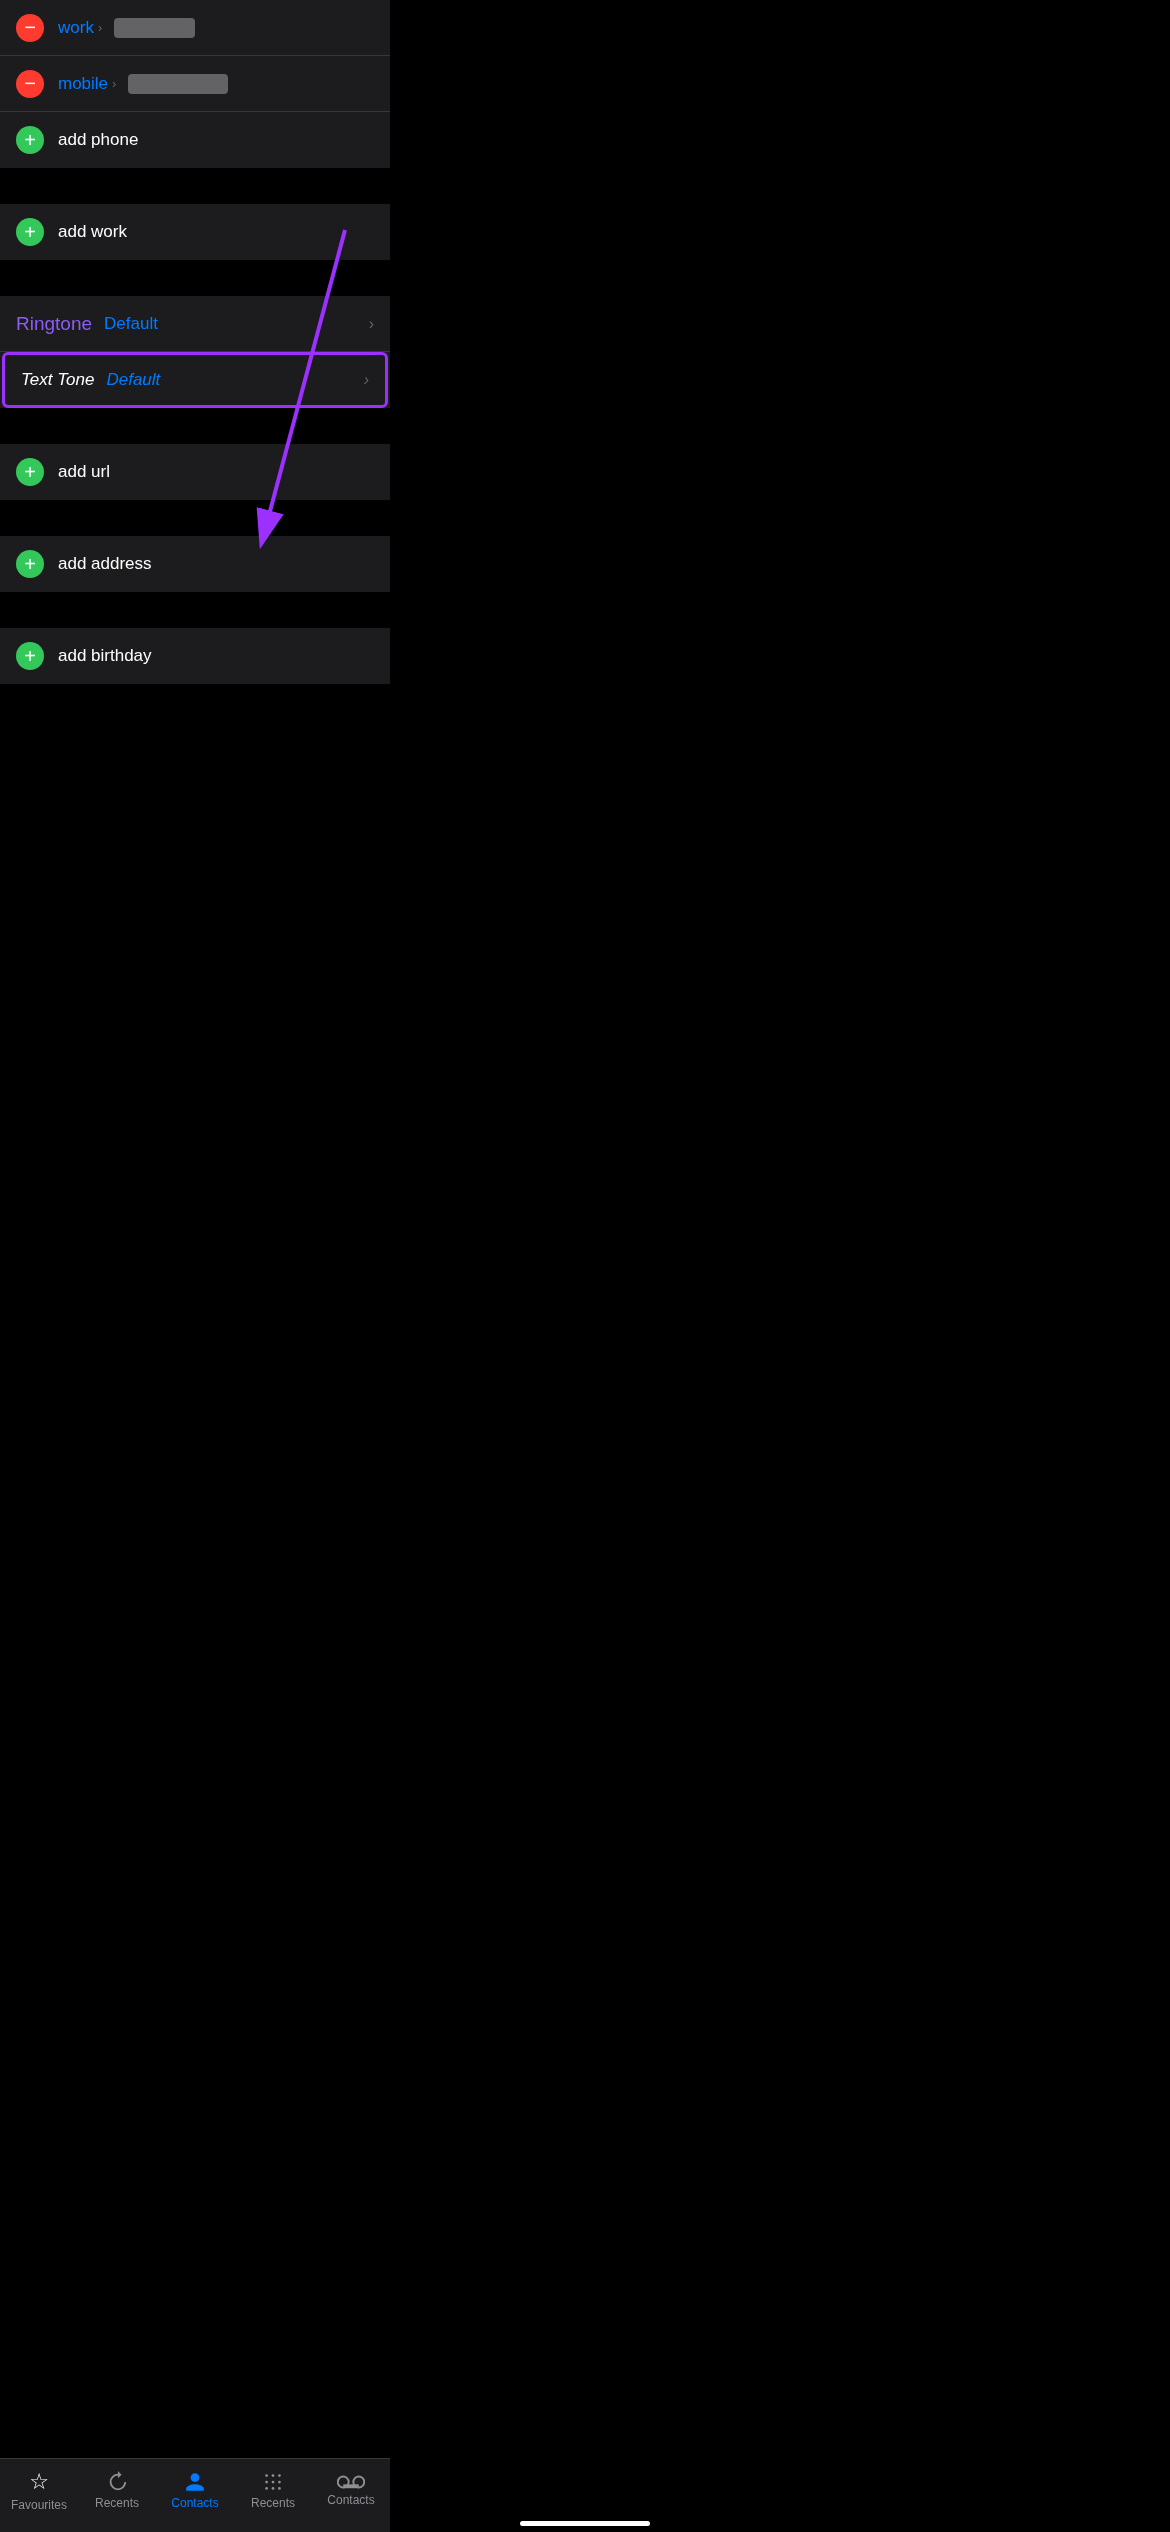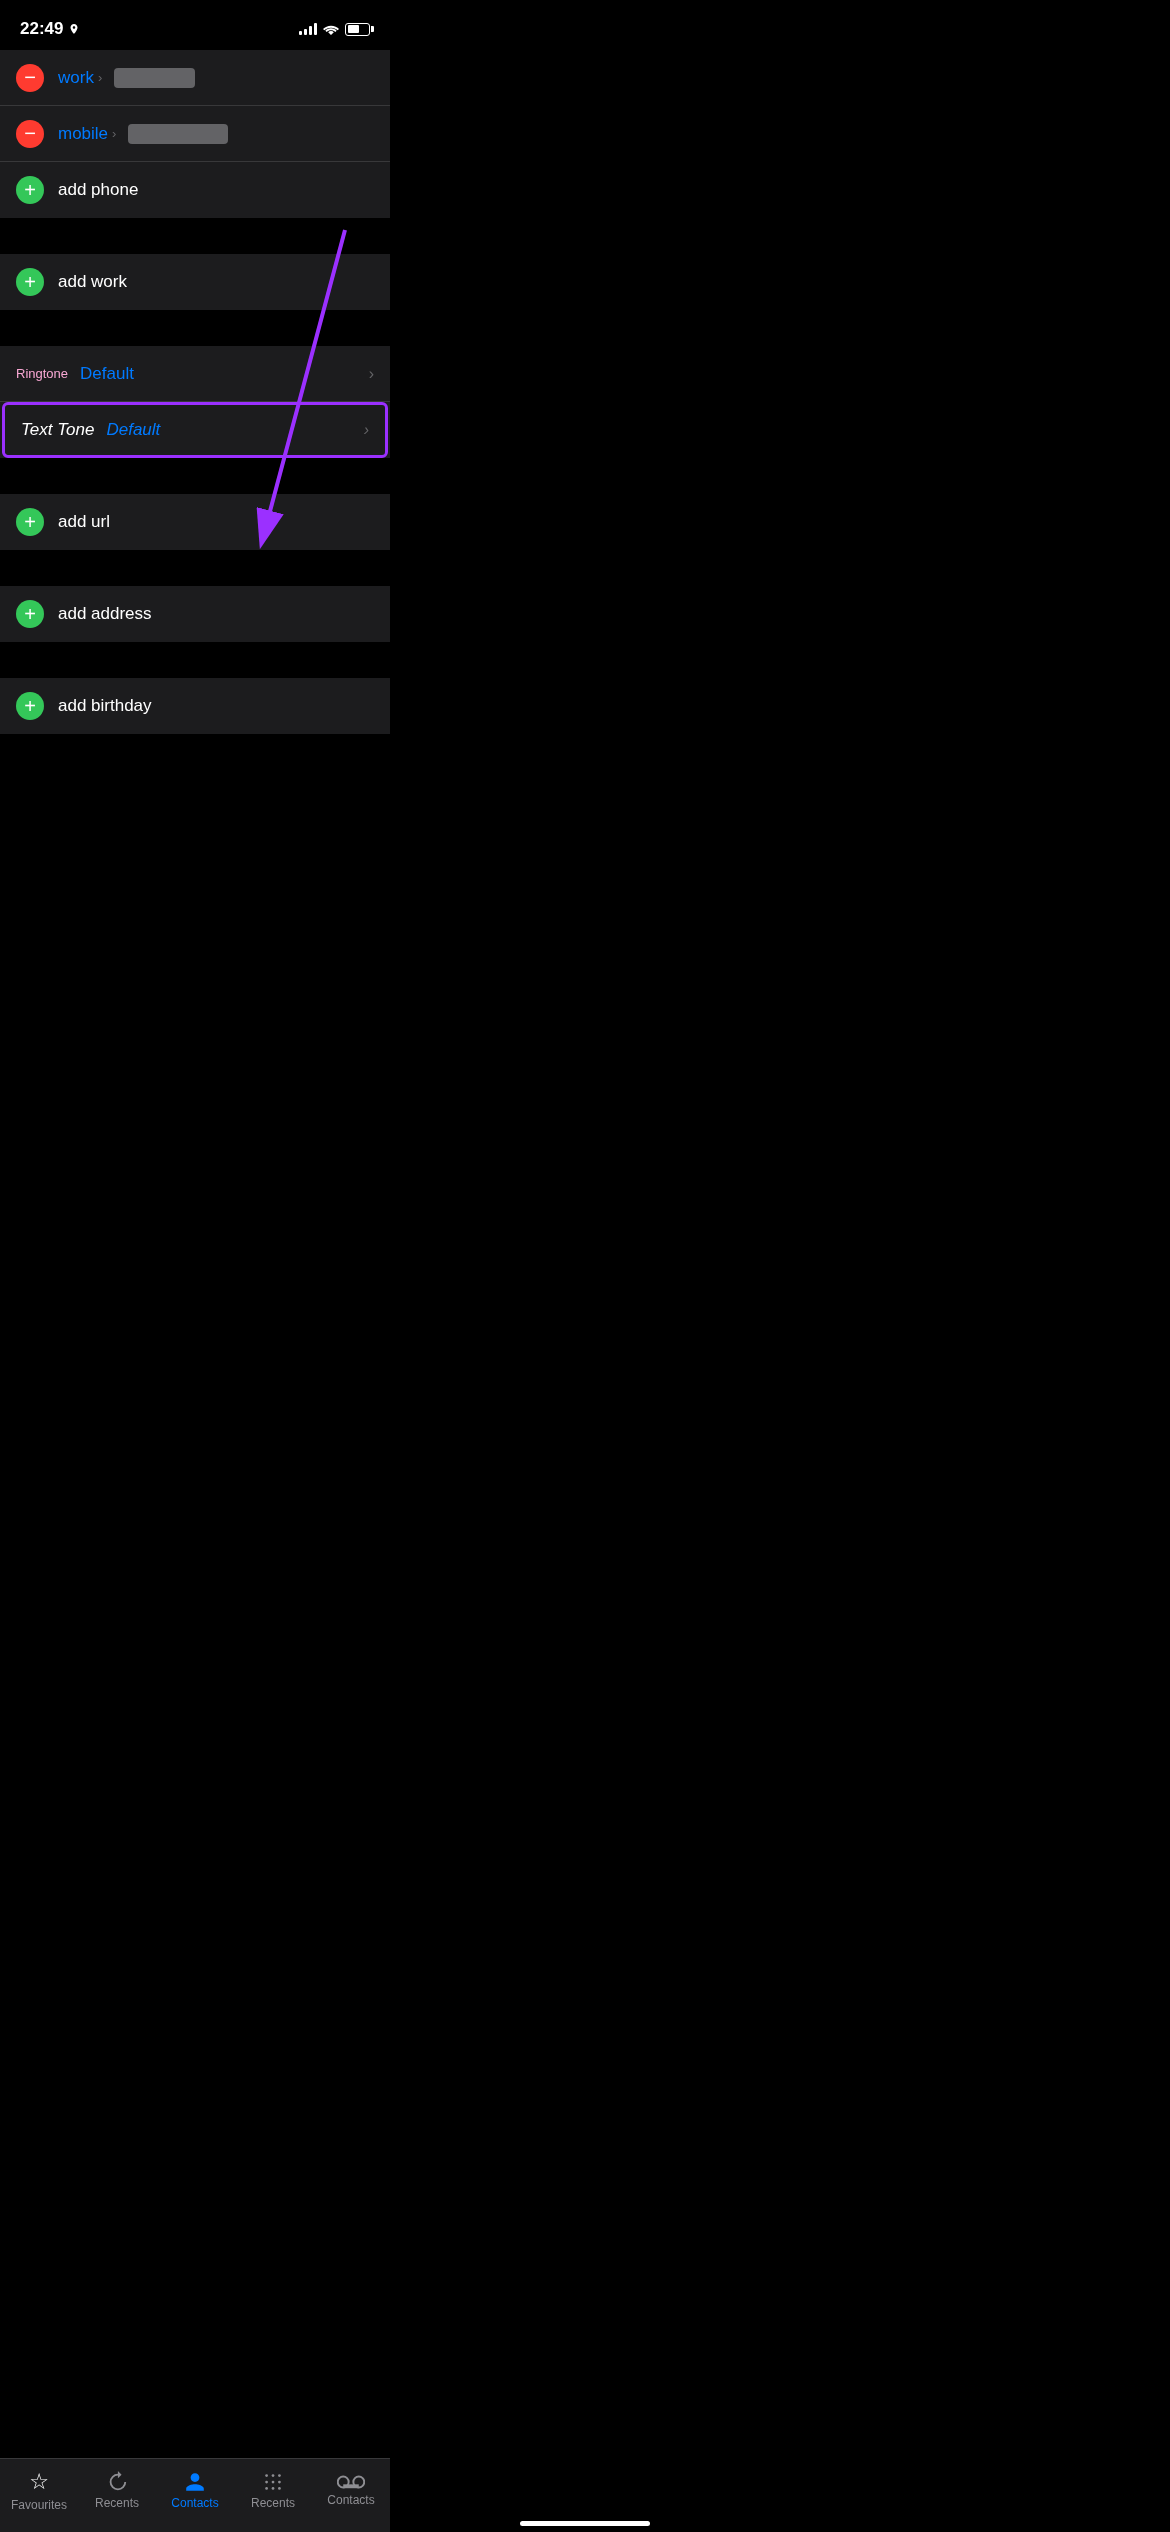--- a/index.html
+++ b/index.html
@@ -170,22 +170,22 @@
     }
 
     
     .ringtone-row {
       display: flex;
       align-items: center;
       padding: 13px 16px;
       min-height: 56px;
     }
     .ringtone-label {
-      color: #f9a8d4;
-      font-size: 13px;
+      color: #8b5cf6;
+      font-size: 19px;
     }
     .ringtone-value {
       color: #007AFF;
       font-size: 17px;
       margin-left: 12px;
     }
 
     
     .text-tone-row {
       display: flex;
@@ -264,42 +264,20 @@
     .content-wrapper {
       padding-bottom: 100px;
       position: relative;
     }
   </style>
 </head>
 <body>
 
 <div class="content-wrapper" style="position:relative;">
 
-  <div class="status-bar">
-    <div class="status-time">
-      <span>22:49</span>
-      <svg width="12" height="12" viewBox="0 0 24 24" fill="white">
-        <path d="M12 2C8.13 2 5 5.13 5 9c0 5.25 7 13 7 13s7-7.75 7-13c0-3.87-3.13-7-7-7zm0 9.5c-1.38 0-2.5-1.12-2.5-2.5s1.12-2.5 2.5-2.5 2.5 1.12 2.5 2.5-1.12 2.5-2.5 2.5z"></path>
-      </svg>
-    </div>
-    <div class="status-icons">
-      <div class="signal-bars">
-        <span style="height:4px;"></span>
-        <span style="height:6px;"></span>
-        <span style="height:9px;"></span>
-        <span style="height:12px;"></span>
-      </div>
-      <svg width="16" height="12" viewBox="0 0 24 18" fill="white">
-        <path d="M12 4C7.31 4 3.07 5.9 0 9l2 2c2.54-2.5 6.03-4 10-4s7.46 1.5 10 4l2-2C21.93 5.9 16.7 4 12 4zM12 8c-3.31 0-6.29 1.34-8.47 3.5L5.5 13.5C7.16 11.84 9.46 11 12 11s4.84.84 6.5 2.5l1.97-1.97C18.29 9.34 15.31 8 12 8zm0 4c-1.66 0-3.16.67-4.24 1.76L12 18l4.24-4.24C15.16 12.67 13.66 12 12 12z"></path>
-      </svg>
-      <div class="battery-icon">
-        <div class="battery-fill"></div>
-      </div>
-    </div>
-  </div>
 
 
   <div class="list-section">
 
     <div class="list-row">
       <div class="action-icon red">−</div>
       <span class="row-label">work</span>
       <span style="color:#636366;font-size:13px;margin-left:4px;">›</span>
       <span class="blurred-value">&nbsp;&nbsp;&nbsp;&nbsp;&nbsp;&nbsp;&nbsp;&nbsp;&nbsp;&nbsp;&nbsp;&nbsp;&nbsp;&nbsp;&nbsp;&nbsp;&nbsp;</span>
       <span class="chevron"></span>

